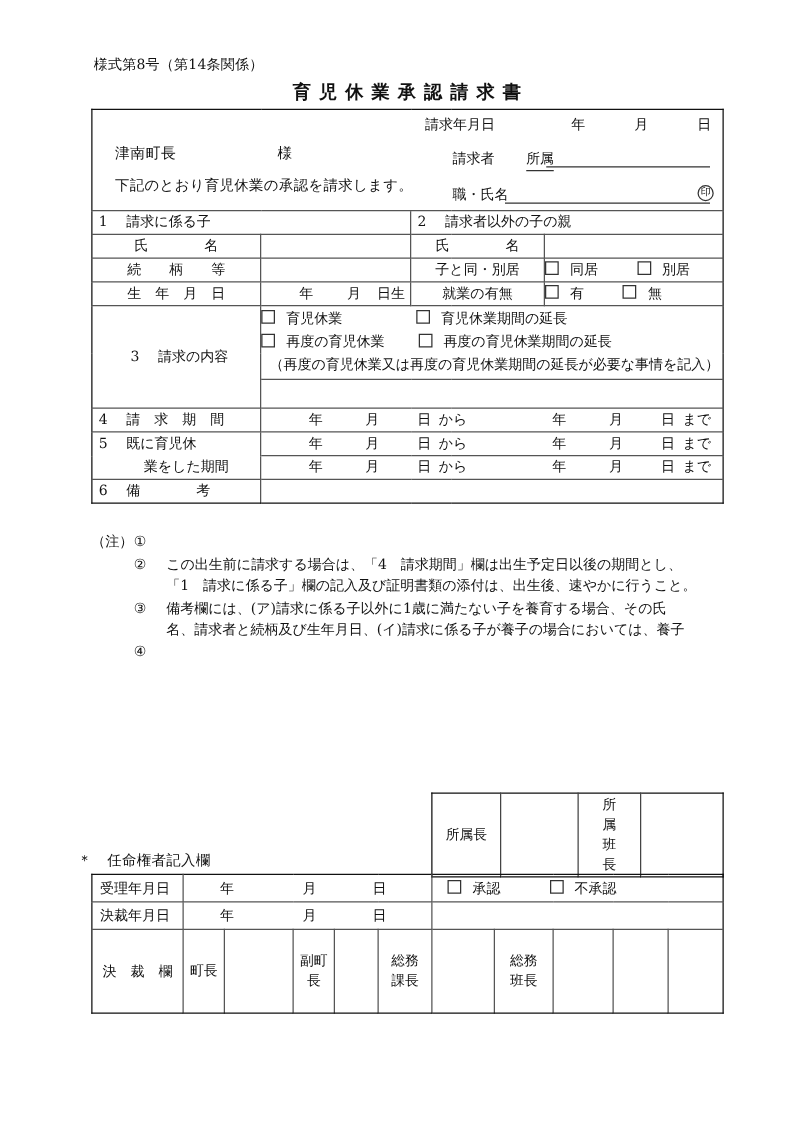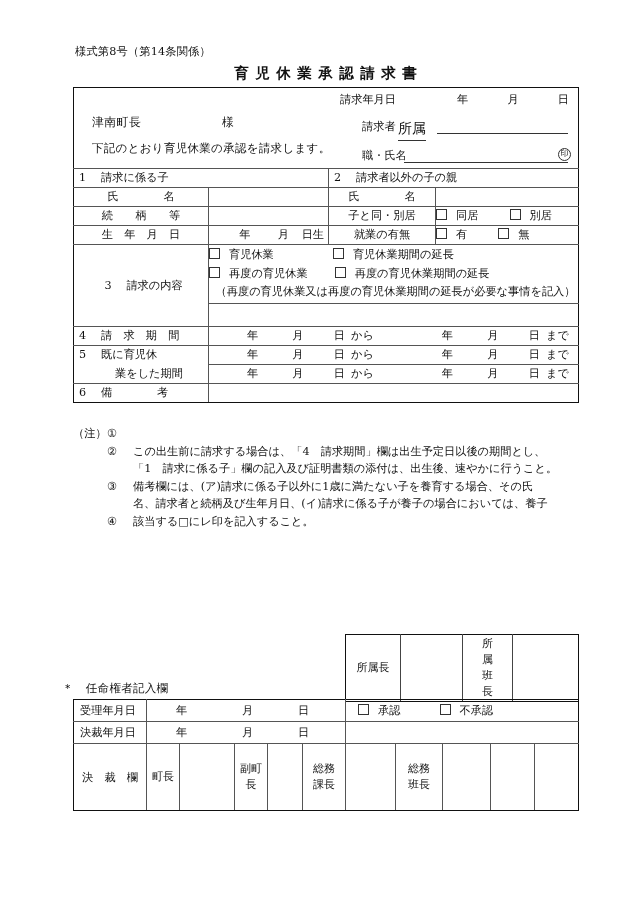--- a/index.html
+++ b/index.html
@@ -44,21 +44,21 @@
   
   .hdr-cell{height:80px;position:relative;border-bottom:0.8px solid #555;}
   .hdr-inner{position:relative;height:80px;}
   .h-req-date{position:absolute;left:266px;top:5px;font-size:11.2px;white-space:nowrap;}
   .h-ymd{position:absolute;left:383px;top:5px;width:112px;font-size:11.2px;
          display:flex;justify-content:space-between;}
   .h-mayor{position:absolute;left:18px;top:27px;font-size:11.8px;letter-spacing:.5px;}
   .h-sama{position:absolute;left:148px;top:27px;font-size:11.8px;}
   .h-sentence{position:absolute;left:18px;top:53px;font-size:11.5px;letter-spacing:.3px;}
   .h-req-who{position:absolute;left:288px;top:32px;font-size:11.2px;white-space:nowrap;}
-  .h-shozoku{position:absolute;left:324px;top:32px;font-size:14px;
+  .h-shozoku{position:absolute;left:347px;top:32px;font-size:11px;
              border-bottom:0.9px solid #333;padding-bottom:2px;}
   .h-shozoku-line{position:absolute;left:363px;top:32px;width:131px;
                   border-bottom:0.9px solid #333;height:13px;}
   .h-name{position:absolute;left:288px;top:61px;font-size:11.2px;white-space:nowrap;}
   .h-name-line{position:absolute;left:330px;top:61px;width:164px;
                border-bottom:0.9px solid #333;height:13px;}
   .h-inkan{position:absolute;left:484px;top:58px;font-size:11px;}
   .inkan-glyph{
     display:inline-block;border:0.9px solid #333;border-radius:50%;
     width:11px;height:11px;line-height:10px;text-align:center;font-size:8px;
@@ -348,23 +348,20 @@
       <div class="note-num">③</div>
       <div class="note-body">
         <p>備考欄には、(ア)請求に係る子以外に1歳に満たない子を養育する場合、その氏</p>
         <p>名、請求者と続柄及び生年月日、(イ)請求に係る子が養子の場合においては、養子</p>
       </div>
     </div>
 
     <div class="note-line">
       <div class="note-mark"></div>
       <div class="note-num">④</div>
-      <div class="note-body">
-        <p>該当する□にレ印を記入すること。</p>
-      </div>
     </div>
   </div>
 
   <table id="boss-table">
     <colgroup>
       <col style="width:55px">
         <col style="width:62px">
         <col style="width:50px">
         <col style="width:66px">
     </colgroup>

